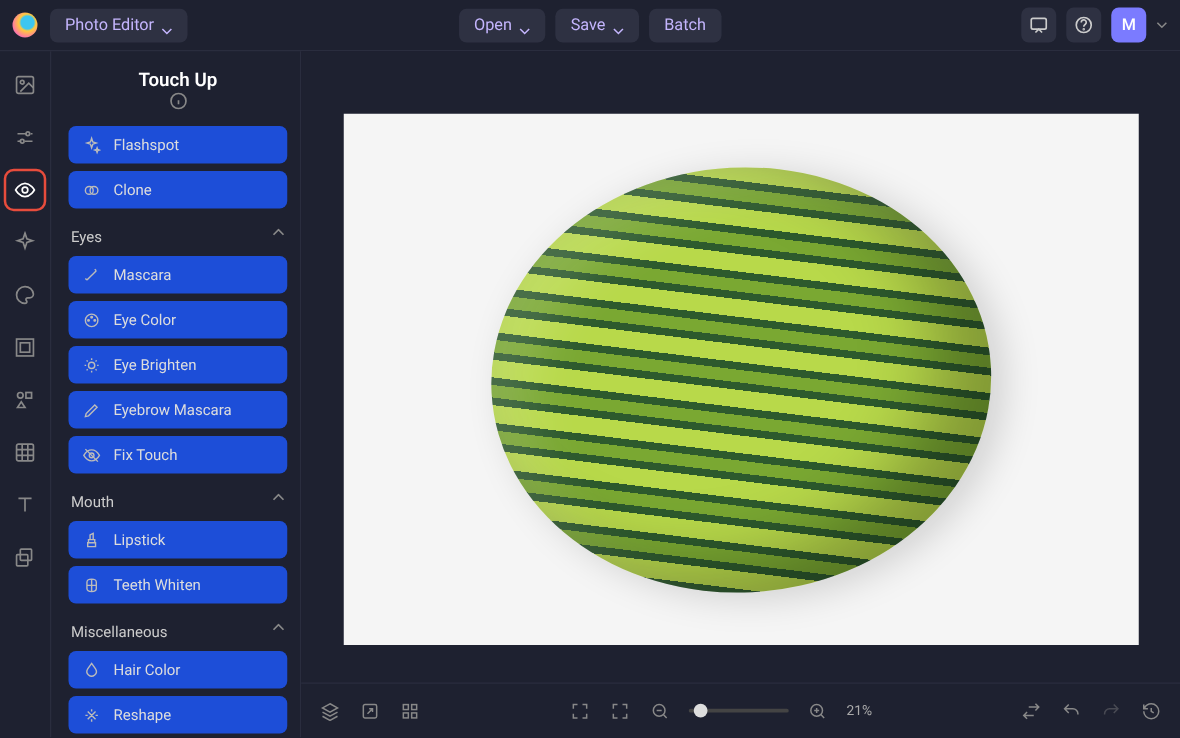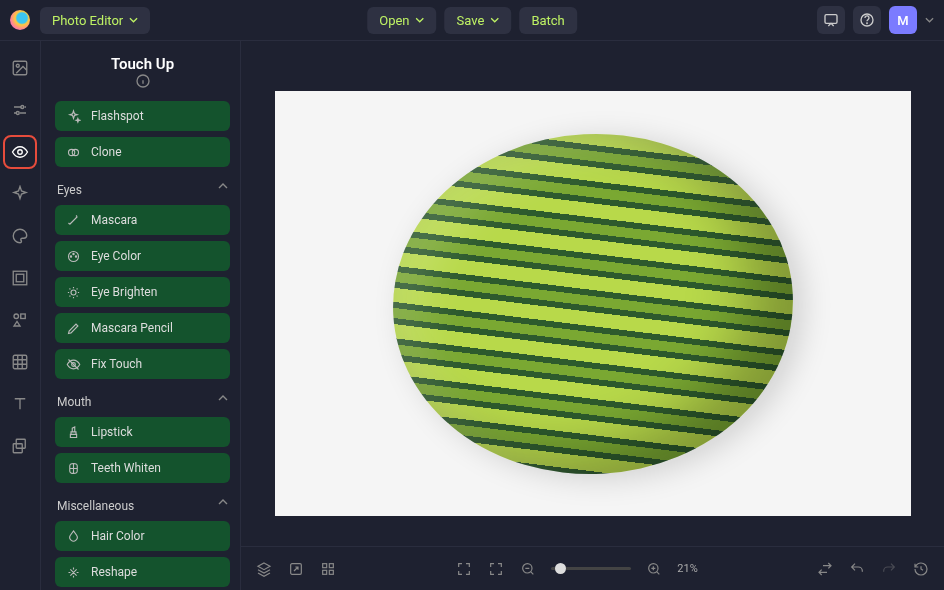--- a/index.html
+++ b/index.html
@@ -22,24 +22,24 @@
   .logo {
     width: 20px; height: 20px; border-radius: 50%;
     background: radial-gradient(circle at 60% 40%, #3cc6f0 30%, #ffc93c 40%, #ff7aa2 70%, #9b5de5 100%);
     margin-right: 10px;
   }
   .dropdown {
     background: #2e3142;
     border-radius: 6px;
     padding: 6px 12px;
     display: flex;
-    align-items: center;
+    align-items: flex-end;
     gap: 6px;
     cursor: pointer;
-    color: #bef264;
+    color: #c4b5fd;
   }
   .top-center {
     position: absolute;
     left: 50%;
     transform: translateX(-50%);
     display: flex;
     gap: 8px;
   }
   .top-right {
     margin-left: auto;
@@ -109,21 +109,21 @@
     background: #7b7bff;
     color: #fff;
     border-radius: 6px;
     padding: 7px 0;
     text-align: center;
     font-size: 12px;
     margin-bottom: 8px;
     cursor: pointer;
   }
   .tool-item {
-    background: #14532d;
+    background: #1d4ed8;
     border-radius: 6px;
     padding: 7px 10px;
     display: flex;
     align-items: center;
     gap: 10px;
     margin-bottom: 6px;
     font-size: 12px;
     color: #ddd;
     cursor: pointer;
   }
@@ -398,21 +398,21 @@
             </svg>
           </span>
           <span>Eye Brighten</span>
         </div>
         <div class="tool-item">
           <span class="tool-icon">
             <svg width="15" height="15" viewBox="0 0 24 24" fill="none" stroke="currentColor" stroke-width="1.8">
               <path d="M4 20l4-1 11-11-3-3L5 16l-1 4z"></path>
             </svg>
           </span>
-          <span>Mascara Pencil</span>
+          <span>Eyebrow Mascara</span>
         </div>
         <div class="tool-item">
           <span class="tool-icon">
             <svg width="15" height="15" viewBox="0 0 24 24" fill="none" stroke="currentColor" stroke-width="1.8">
               <path d="M2 12s4-7 10-7 10 7 10 7-4 7-10 7S2 12 2 12z"></path>
               <circle cx="12" cy="12" r="3"></circle>
               <path d="M4 4l16 16"></path>
             </svg>
           </span>
           <span>Fix Touch</span>

